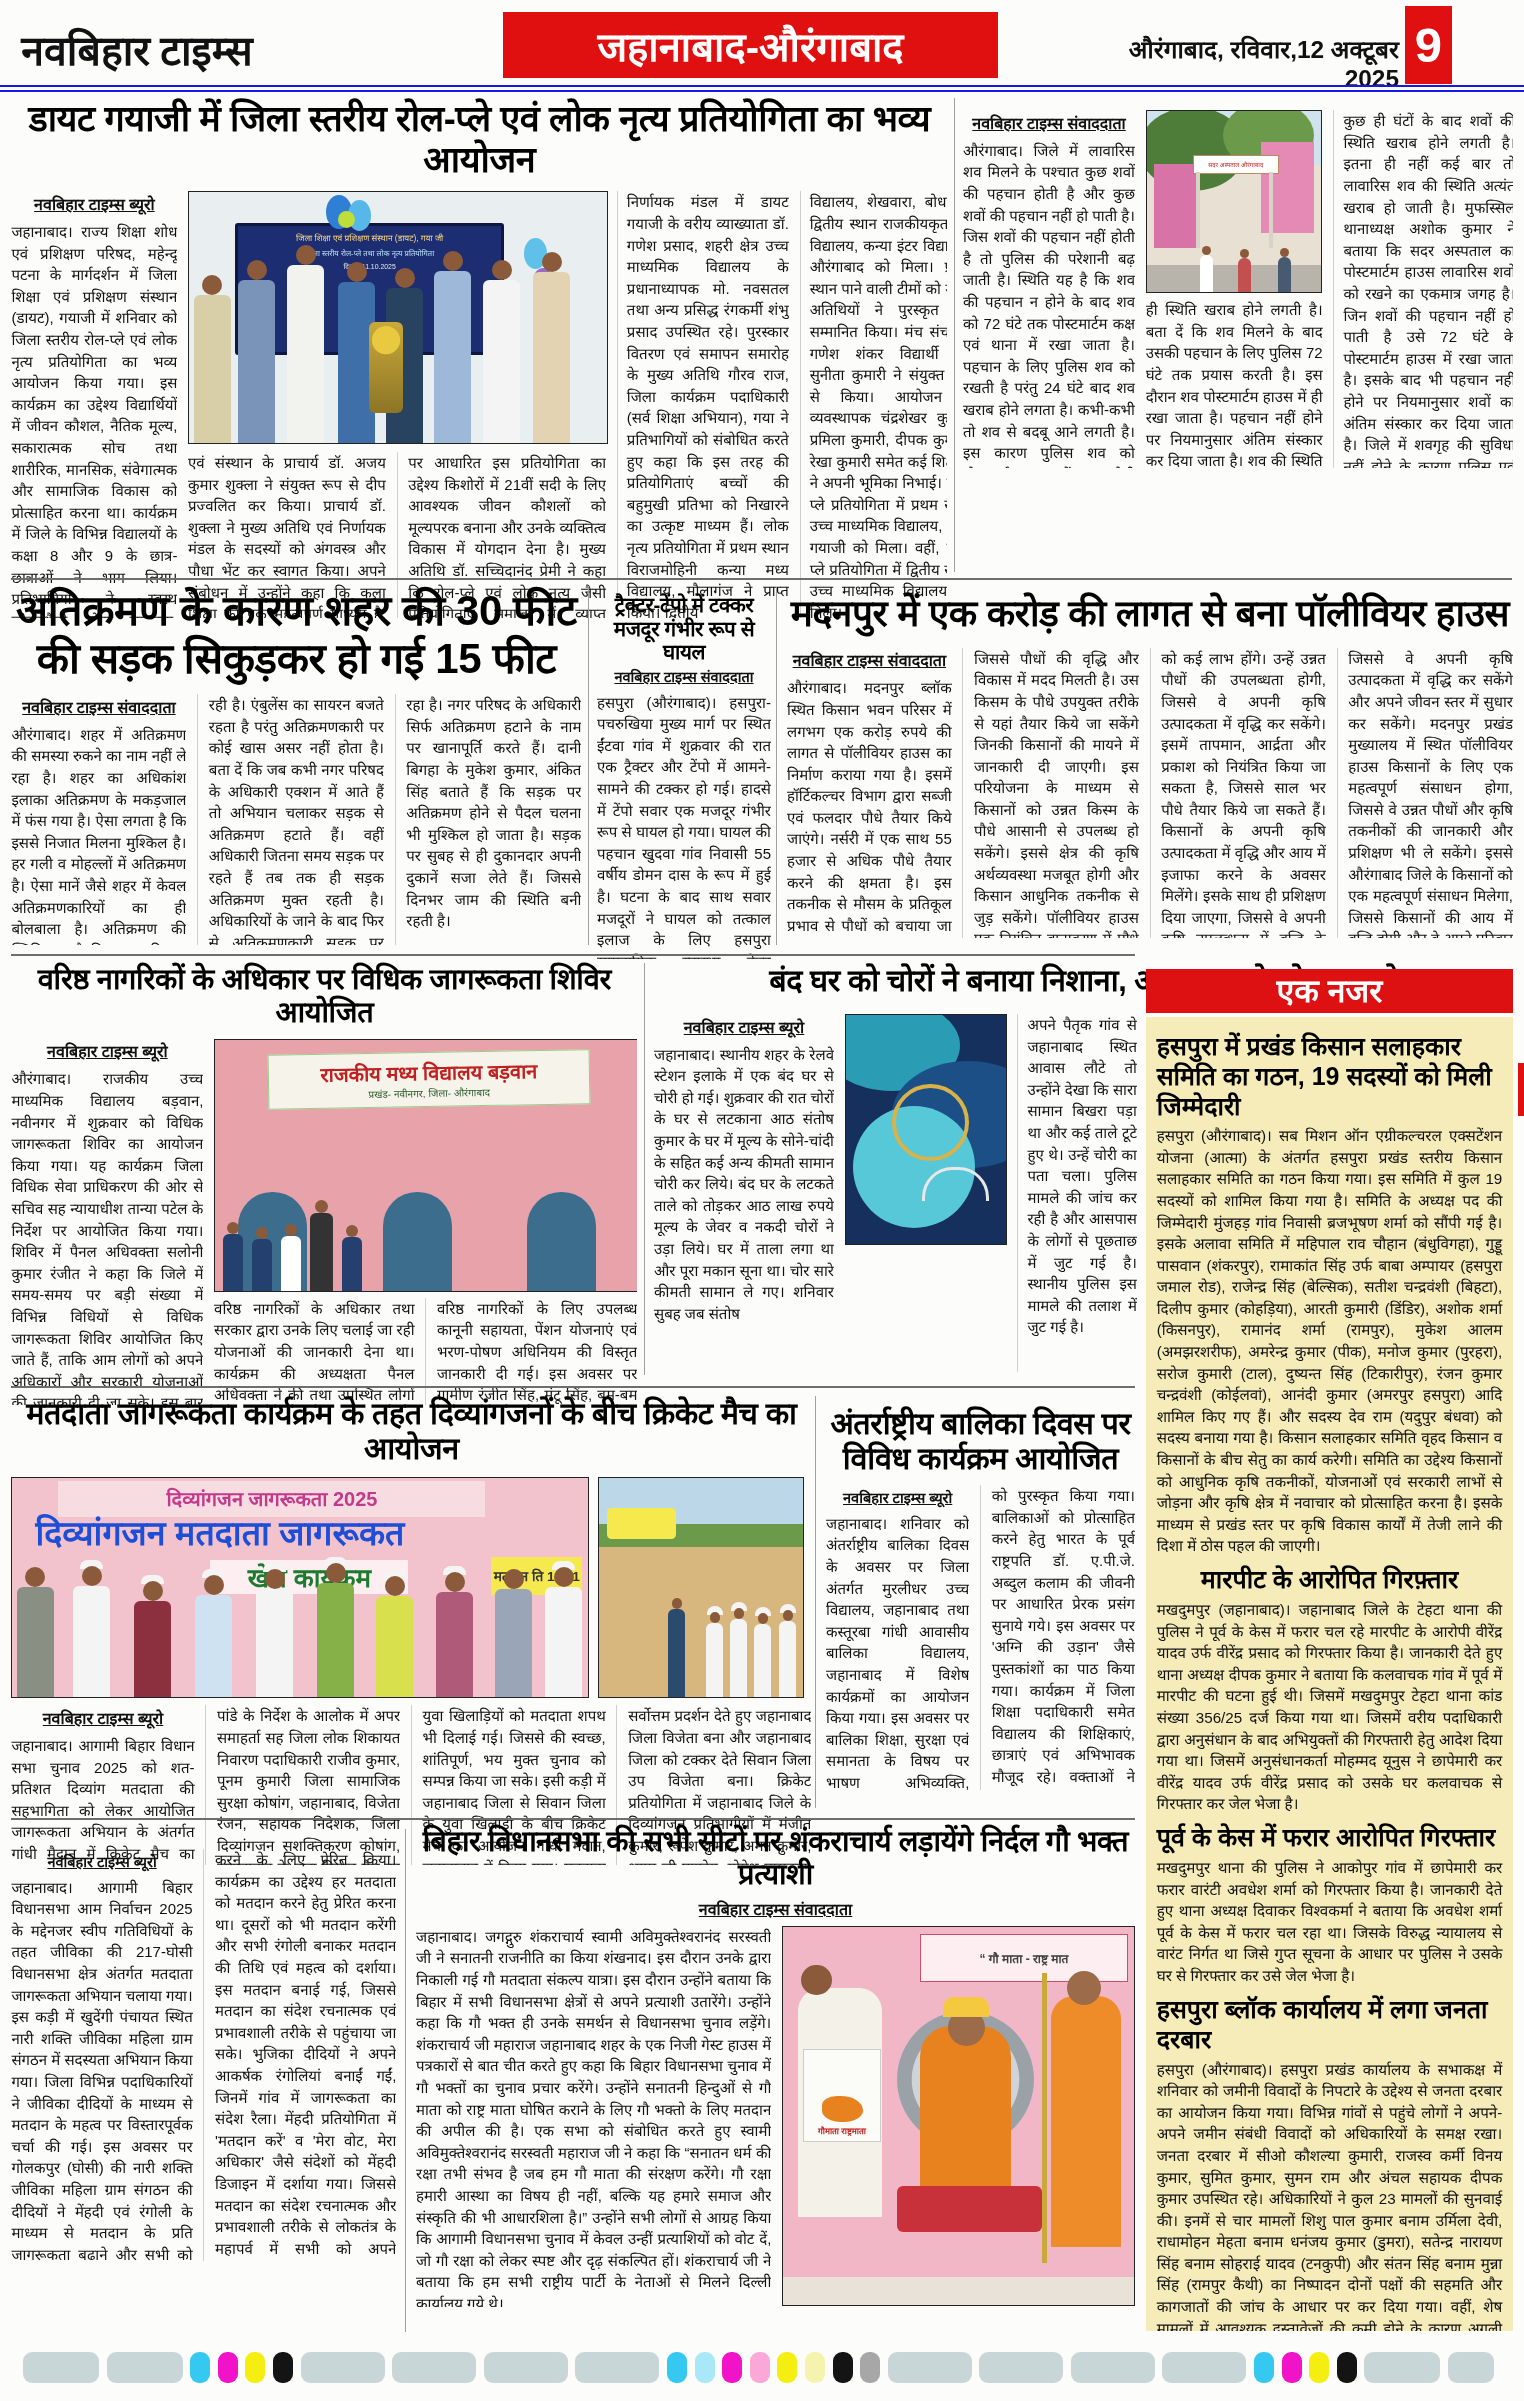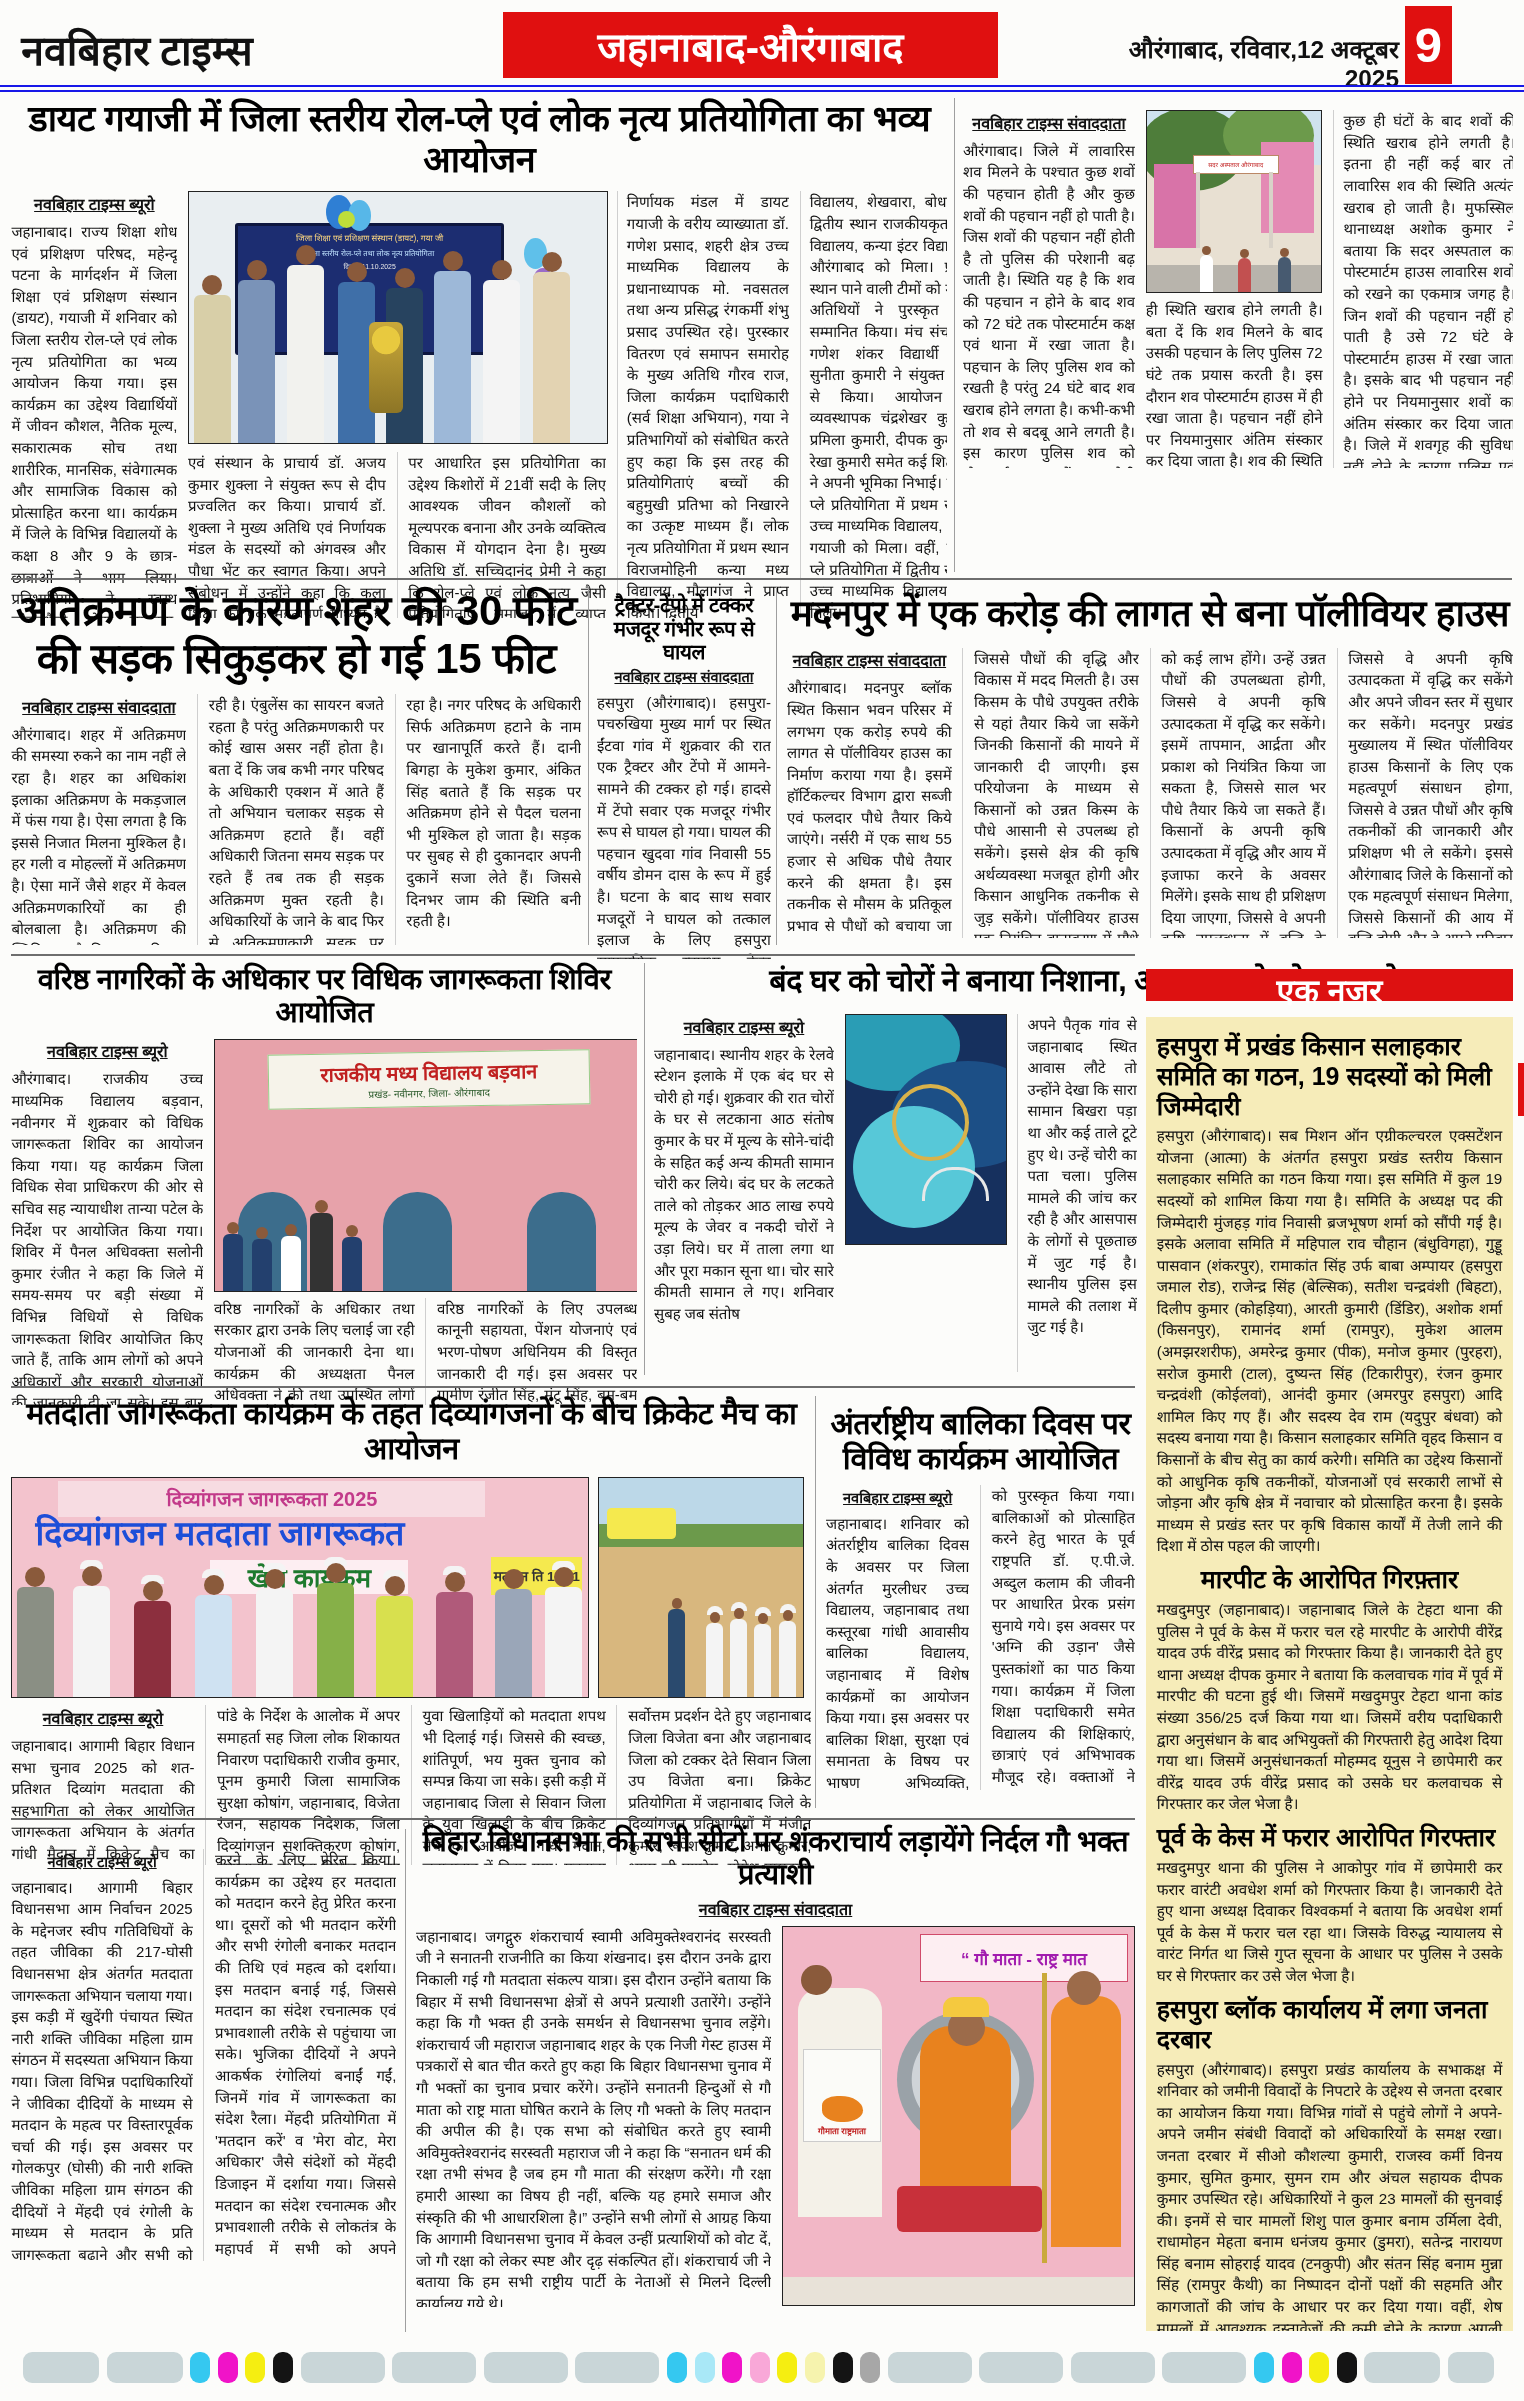--- a/index.html
+++ b/index.html
@@ -286,21 +286,21 @@
         <div class="abs" style="left:46px;top:69px;width:69px;height:69px;border:4.6px solid #d9b24a;border-radius:50%;background:transparent;"></div>
         <div class="abs" style="left:76px;top:152px;width:61px;height:30.5px;border-radius:30.5px 30.5px 0 0;border:3.8px solid #e8e8e8;border-bottom:none;"></div>
       </div>
       <div style="flex:1;border-left:0.8px solid #cfcfcf;padding-left:9.1px;" class="bt clip">
           <p>अपने पैतृक गांव से जहानाबाद स्थित आवास लौटे तो उन्होंने देखा कि सारा सामान बिखरा पड़ा था और कई ताले टूटे हुए थे। उन्हें चोरी का पता चला। पुलिस मामले की जांच कर रही है और आसपास के लोगों से पूछताछ में जुट गई है। स्थानीय पुलिस इस मामले की तलाश में जुट गई है।</p>
         </div>
     </div>
   </div>
 
   <div class="abs" style="left:1518px;top:1063px;width:6.1px;height:53px;background:#e01010;"></div>
-  <div class="abs eknajar-head" style="left:1146px;top:969px;width:367px;height:32px;font-size:32px;line-height:44px;">एक नजर</div>
+  <div class="abs eknajar-head" style="left:1146px;top:969px;width:367px;height:44px;font-size:32px;line-height:44px;">एक नजर</div>
   <div class="abs eknajar-body clip" style="left:1146px;top:1017px;width:367px;height:1314px;padding:6.1px 10.7px;box-sizing:border-box;">
       <div class="nj-h">हसपुरा में प्रखंड किसान सलाहकार समिति का गठन, 19 सदस्यों को मिली जिम्मेदारी</div>
       <div class="nj-b">हसपुरा (औरंगाबाद)। सब मिशन ऑन एग्रीकल्चरल एक्सटेंशन योजना (आत्मा) के अंतर्गत हसपुरा प्रखंड स्तरीय किसान सलाहकार समिति का गठन किया गया। इस समिति में कुल 19 सदस्यों को शामिल किया गया है। समिति के अध्यक्ष पद की जिम्मेदारी मुंजहड़ गांव निवासी ब्रजभूषण शर्मा को सौंपी गई है। इसके अलावा समिति में महिपाल राव चौहान (बंधुविगहा), गुड्डू पासवान (शंकरपुर), रामाकांत सिंह उर्फ बाबा अम्पायर (हसपुरा जमाल रोड), राजेन्द्र सिंह (बेल्सिक), सतीश चन्द्रवंशी (बिहटा), दिलीप कुमार (कोहड़िया), आरती कुमारी (डिंडिर), अशोक शर्मा (किसनपुर), रामानंद शर्मा (रामपुर), मुकेश आलम (अमझरशरीफ), अमरेन्द्र कुमार (पीक), मनोज कुमार (पुरहरा), सरोज कुमारी (टाल), दुष्यन्त सिंह (टिकारीपुर), रंजन कुमार चन्द्रवंशी (कोईलवां), आनंदी कुमार (अमरपुर हसपुरा) आदि शामिल किए गए हैं। और सदस्य देव राम (यदुपुर बंधवा) को सदस्य बनाया गया है। किसान सलाहकार समिति वृहद किसान व किसानों के बीच सेतु का कार्य करेगी। समिति का उद्देश्य किसानों को आधुनिक कृषि तकनीकों, योजनाओं एवं सरकारी लाभों से जोड़ना और कृषि क्षेत्र में नवाचार को प्रोत्साहित करना है। इसके माध्यम से प्रखंड स्तर पर कृषि विकास कार्यों में तेजी लाने की दिशा में ठोस पहल की जाएगी।</div>
       <div class="nj-h center">मारपीट के आरोपित गिरफ़्तार</div>
       <div class="nj-b">मखदुमपुर (जहानाबाद)। जहानाबाद जिले के टेहटा थाना की पुलिस ने पूर्व के केस में फरार चल रहे मारपीट के आरोपी वीरेंद्र यादव उर्फ वीरेंद्र प्रसाद को गिरफ्तार किया है। जानकारी देते हुए थाना अध्यक्ष दीपक कुमार ने बताया कि कलवाचक गांव में पूर्व में मारपीट की घटना हुई थी। जिसमें मखदुमपुर टेहटा थाना कांड संख्या 356/25 दर्ज किया गया था। जिसमें वरीय पदाधिकारी द्वारा अनुसंधान के बाद अभियुक्तों की गिरफ्तारी हेतु आदेश दिया गया था। जिसमें अनुसंधानकर्ता मोहम्मद यूनुस ने छापेमारी कर वीरेंद्र यादव उर्फ वीरेंद्र प्रसाद को उसके घर कलवाचक से गिरफ्तार कर जेल भेजा है।</div>
       <div class="nj-h">पूर्व के केस में फरार आरोपित गिरफ्तार</div>
       <div class="nj-b">मखदुमपुर थाना की पुलिस ने आकोपुर गांव में छापेमारी कर फरार वारंटी अवधेश शर्मा को गिरफ्तार किया है। जानकारी देते हुए थाना अध्यक्ष दिवाकर विश्वकर्मा ने बताया कि अवधेश शर्मा पूर्व के केस में फरार चल रहा था। जिसके विरुद्ध न्यायालय से वारंट निर्गत था जिसे गुप्त सूचना के आधार पर पुलिस ने उसके घर से गिरफ्तार कर उसे जेल भेजा है।</div>
       <div class="nj-h">हसपुरा ब्लॉक कार्यालय में लगा जनता दरबार</div>
       <div class="nj-b">हसपुरा (औरंगाबाद)। हसपुरा प्रखंड कार्यालय के सभाकक्ष में शनिवार को जमीनी विवादों के निपटारे के उद्देश्य से जनता दरबार का आयोजन किया गया। विभिन्न गांवों से पहुंचे लोगों ने अपने-अपने जमीन संबंधी विवादों को अधिकारियों के समक्ष रखा। जनता दरबार में सीओ कौशल्या कुमारी, राजस्व कर्मी विनय कुमार, सुमित कुमार, सुमन राम और अंचल सहायक दीपक कुमार उपस्थित रहे। अधिकारियों ने कुल 23 मामलों की सुनवाई की। इनमें से चार मामलों शिशु पाल कुमार बनाम उर्मिला देवी, राधामोहन मेहता बनाम धनंजय कुमार (डुमरा), सतेन्द्र नारायण सिंह बनाम सोहराई यादव (टनकुपी) और संतन सिंह बनाम मुन्ना सिंह (रामपुर कैथी) का निष्पादन दोनों पक्षों की सहमति और कागजातों की जांच के आधार पर कर दिया गया। वहीं, शेष मामलों में आवश्यक दस्तावेजों की कमी होने के कारण अगली तिथि पर सुनवाई के लिए नोटिस जारी किया गया है। अधिकारियों ने सभी पक्षों से निर्धारित तिथि पर पूर्ण कागजातों के साथ उपस्थित होने की अपील की। जनता दरबार में बड़ी संख्या में ग्रामीणों ने भाग लिया और अपने विवादों के त्वरित समाधान की उम्मीद जताई।</div>
     </div>
@@ -451,21 +451,21 @@
   <div class="vdiv" style="left:405px;top:1829px;height:503px;"></div>
 
   <div class="abs" style="left:416px;top:1825px;width:719px;">
     <div class="h1" style="font-size:29px;">बिहार विधानसभा की सभी सीटों पर शंकराचार्य लड़ायेंगे निर्दल गौ भक्त प्रत्याशी</div>
     <div class="byline" style="margin-top:6.1px;">नवबिहार टाइम्स संवाददाता</div>
     <div style="display:flex;gap:10.7px;height:381px;" class="clip">
       <div style="flex:1;" class="bt clip">
           <p>जहानाबाद। जगद्गुरु शंकराचार्य स्वामी अविमुक्तेश्वरानंद सरस्वती जी ने सनातनी राजनीति का किया शंखनाद। इस दौरान उनके द्वारा निकाली गई गौ मतदाता संकल्प यात्रा। इस दौरान उन्होंने बताया कि बिहार में सभी विधानसभा क्षेत्रों से अपने प्रत्याशी उतारेंगे। उन्होंने कहा कि गौ भक्त ही उनके समर्थन से विधानसभा चुनाव लड़ेंगे। शंकराचार्य जी महाराज जहानाबाद शहर के एक निजी गेस्ट हाउस में पत्रकारों से बात चीत करते हुए कहा कि बिहार विधानसभा चुनाव में गौ भक्तों का चुनाव प्रचार करेंगे। उन्होंने सनातनी हिन्दुओं से गौ माता को राष्ट्र माता घोषित कराने के लिए गौ भक्तो के लिए मतदान की अपील की है। एक सभा को संबोधित करते हुए स्वामी अविमुक्तेश्वरानंद सरस्वती महाराज जी ने कहा कि “सनातन धर्म की रक्षा तभी संभव है जब हम गौ माता की संरक्षण करेंगे। गौ रक्षा हमारी आस्था का विषय ही नहीं, बल्कि यह हमारे समाज और संस्कृति की भी आधारशिला है।” उन्होंने सभी लोगों से आग्रह किया कि आगामी विधानसभा चुनाव में केवल उन्हीं प्रत्याशियों को वोट दें, जो गौ रक्षा को लेकर स्पष्ट और दृढ़ संकल्पित हों। शंकराचार्य जी ने बताया कि हम सभी राष्ट्रीय पार्टी के नेताओं से मिलने दिल्ली कार्यालय गये थे।</p>
         </div>
       <div class="photo" style="width:351px;height:378px;flex:none;background:#f2b7c6;">
-        <div class="abs" style="left:137px;top:7.6px;width:206px;height:46px;background:#fdeef2;border:1.5px solid #d04a6a;display:flex;align-items:center;justify-content:center;font-size:17px;font-weight:900;color:#a21caf;">“ गौ माता - राष्ट्र मात</div>
+        <div class="abs" style="left:137px;top:7.6px;width:206px;height:46px;background:#fdeef2;border:1.5px solid #d04a6a;display:flex;align-items:center;justify-content:center;font-size:12px;font-weight:900;color:#404040;">“ गौ माता - राष्ट्र मात</div>
         <div class="abs" style="left:114px;top:84px;width:137px;height:137px;border-radius:50%;background:radial-gradient(circle,#cfd4d8 0 55%,#9aa2a8 56% 100%);"></div>
         <div class="abs" style="left:137px;top:99px;width:91px;height:168px;border-radius:30.5px 30.5px 7.6px 7.6px;background:#e8821e;"></div>
         <div class="abs" style="left:165px;top:82px;width:37px;height:37px;border-radius:50%;background:#9c6b4a;"></div>
         <div class="abs" style="left:160px;top:70px;width:46px;height:20px;border-radius:10.7px 10.7px 0 0;background:#f5c93f;"></div>
         <div class="abs" style="left:114px;top:259px;width:145px;height:46px;background:#c8303a;border-radius:6.1px;"></div>
         <div class="abs" style="left:15.2px;top:61px;width:84px;height:229px;border-radius:23px 23px 0 0;background:#f4f1e8;"></div>
         <div class="abs" style="left:18.3px;top:38px;width:30.5px;height:30.5px;border-radius:50%;background:#8a5a3b;"></div>
         <div class="abs" style="left:20px;top:122px;width:76px;height:91px;background:#fbfbf8;border:0.8px solid #ccc;display:flex;flex-direction:column;align-items:center;justify-content:flex-end;">
           <div style="width:41px;height:26px;background:#e8821e;border-radius:40% 60% 50% 50%;margin-bottom:3px;"></div>
           <div style="font-size:8.4px;color:#c02020;font-weight:bold;margin-bottom:4.6px;">गौमाता राष्ट्रमाता</div>

